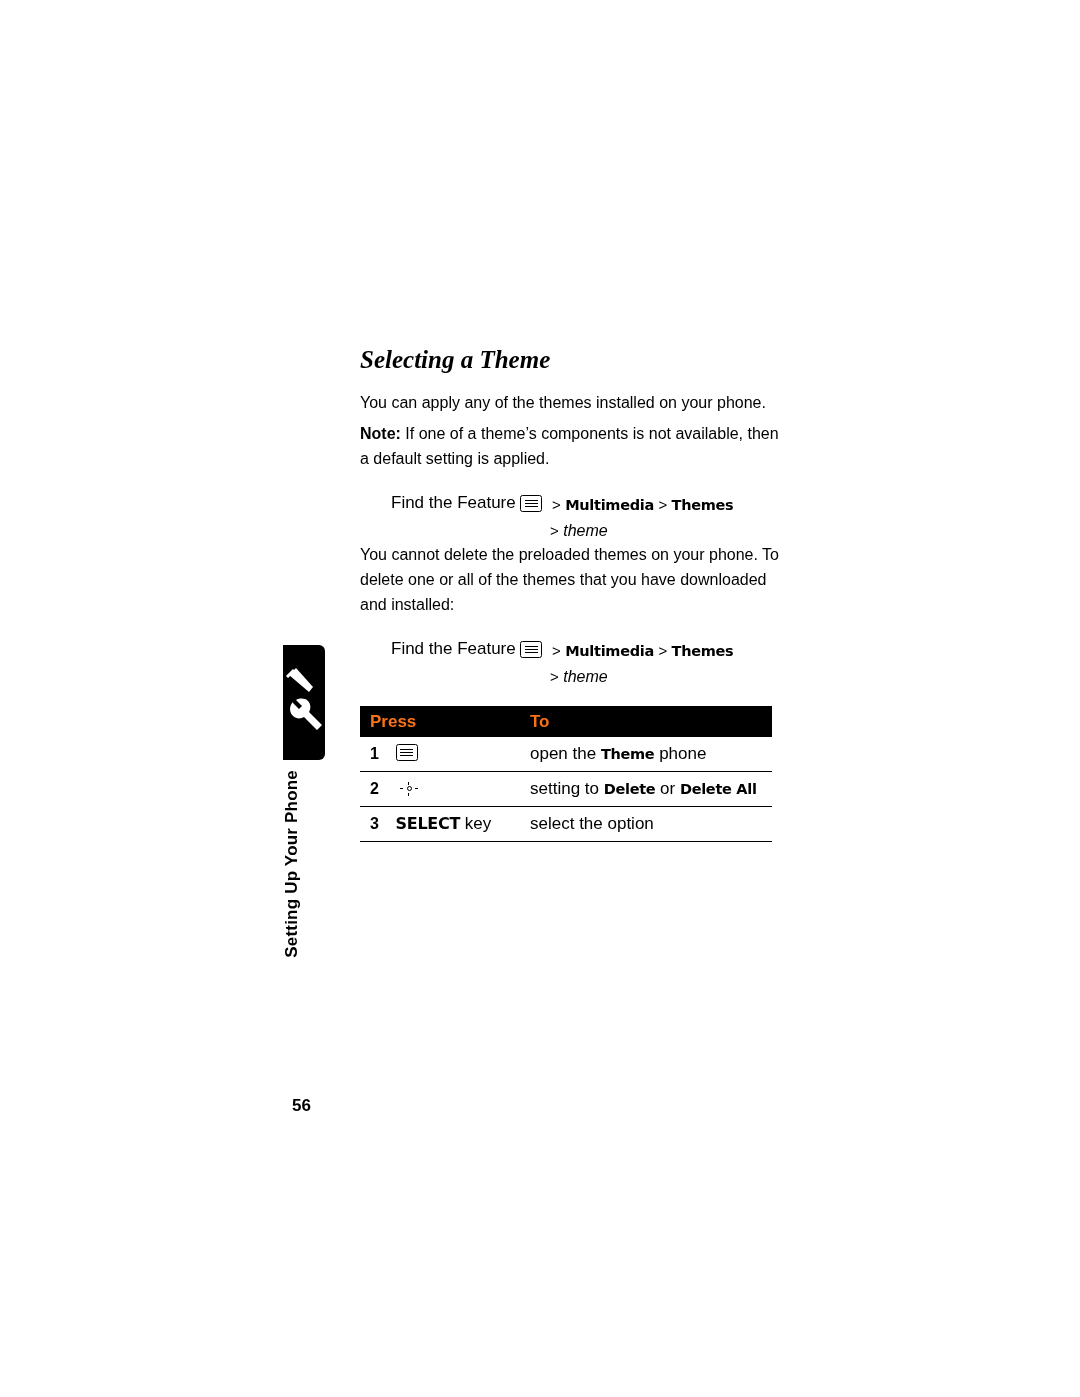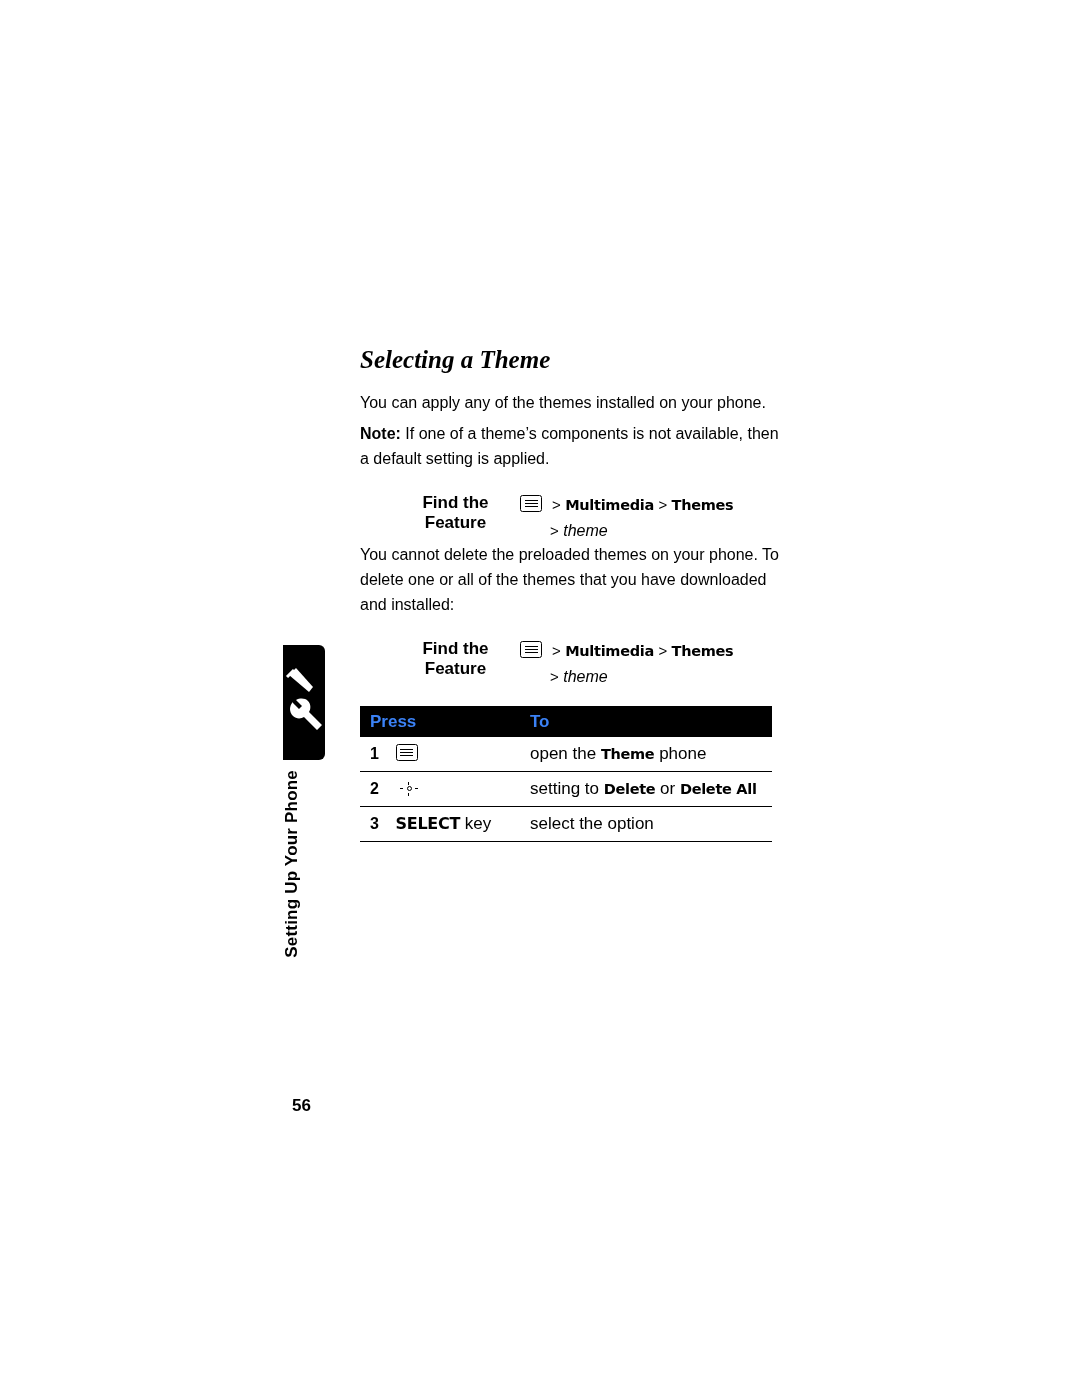--- a/index.html
+++ b/index.html
@@ -81,27 +81,26 @@
   }
   p.body.note b { font-weight: bold; }
 
   
   .find-row {
     display: flex;
     align-items: flex-start;
     margin-top: 22px;
   }
   .find-label {
-    font-weight: bold;
+    font-weight: normal;
     font-size: 17px;
     width: 160px;
     flex: 0 0 160px;
     padding-left: 31px;
     box-sizing: border-box;
-    text-align: center;
   }
   .find-path {
     font-size: 16px;
     flex: 1;
     line-height: 23px;
   }
   .menu-key {
     display: inline-block;
     width: 20px;
     height: 15px;
@@ -141,21 +140,21 @@
   }
 
   
   .table {
     margin-top: 18px;
     width: 412px;
     border-collapse: collapse;
   }
   .table th {
     background: #000000;
-    color: #3b82f6;
+    color: #f97316;
     text-align: left;
     font-size: 17px;
     font-weight: bold;
     padding: 5px 0 5px 10px;
     height: 21px;
   }
   .table th.col-press { width: 150px; }
   .table td {
     border-bottom: 1.4px solid #000;
     font-size: 17px;

